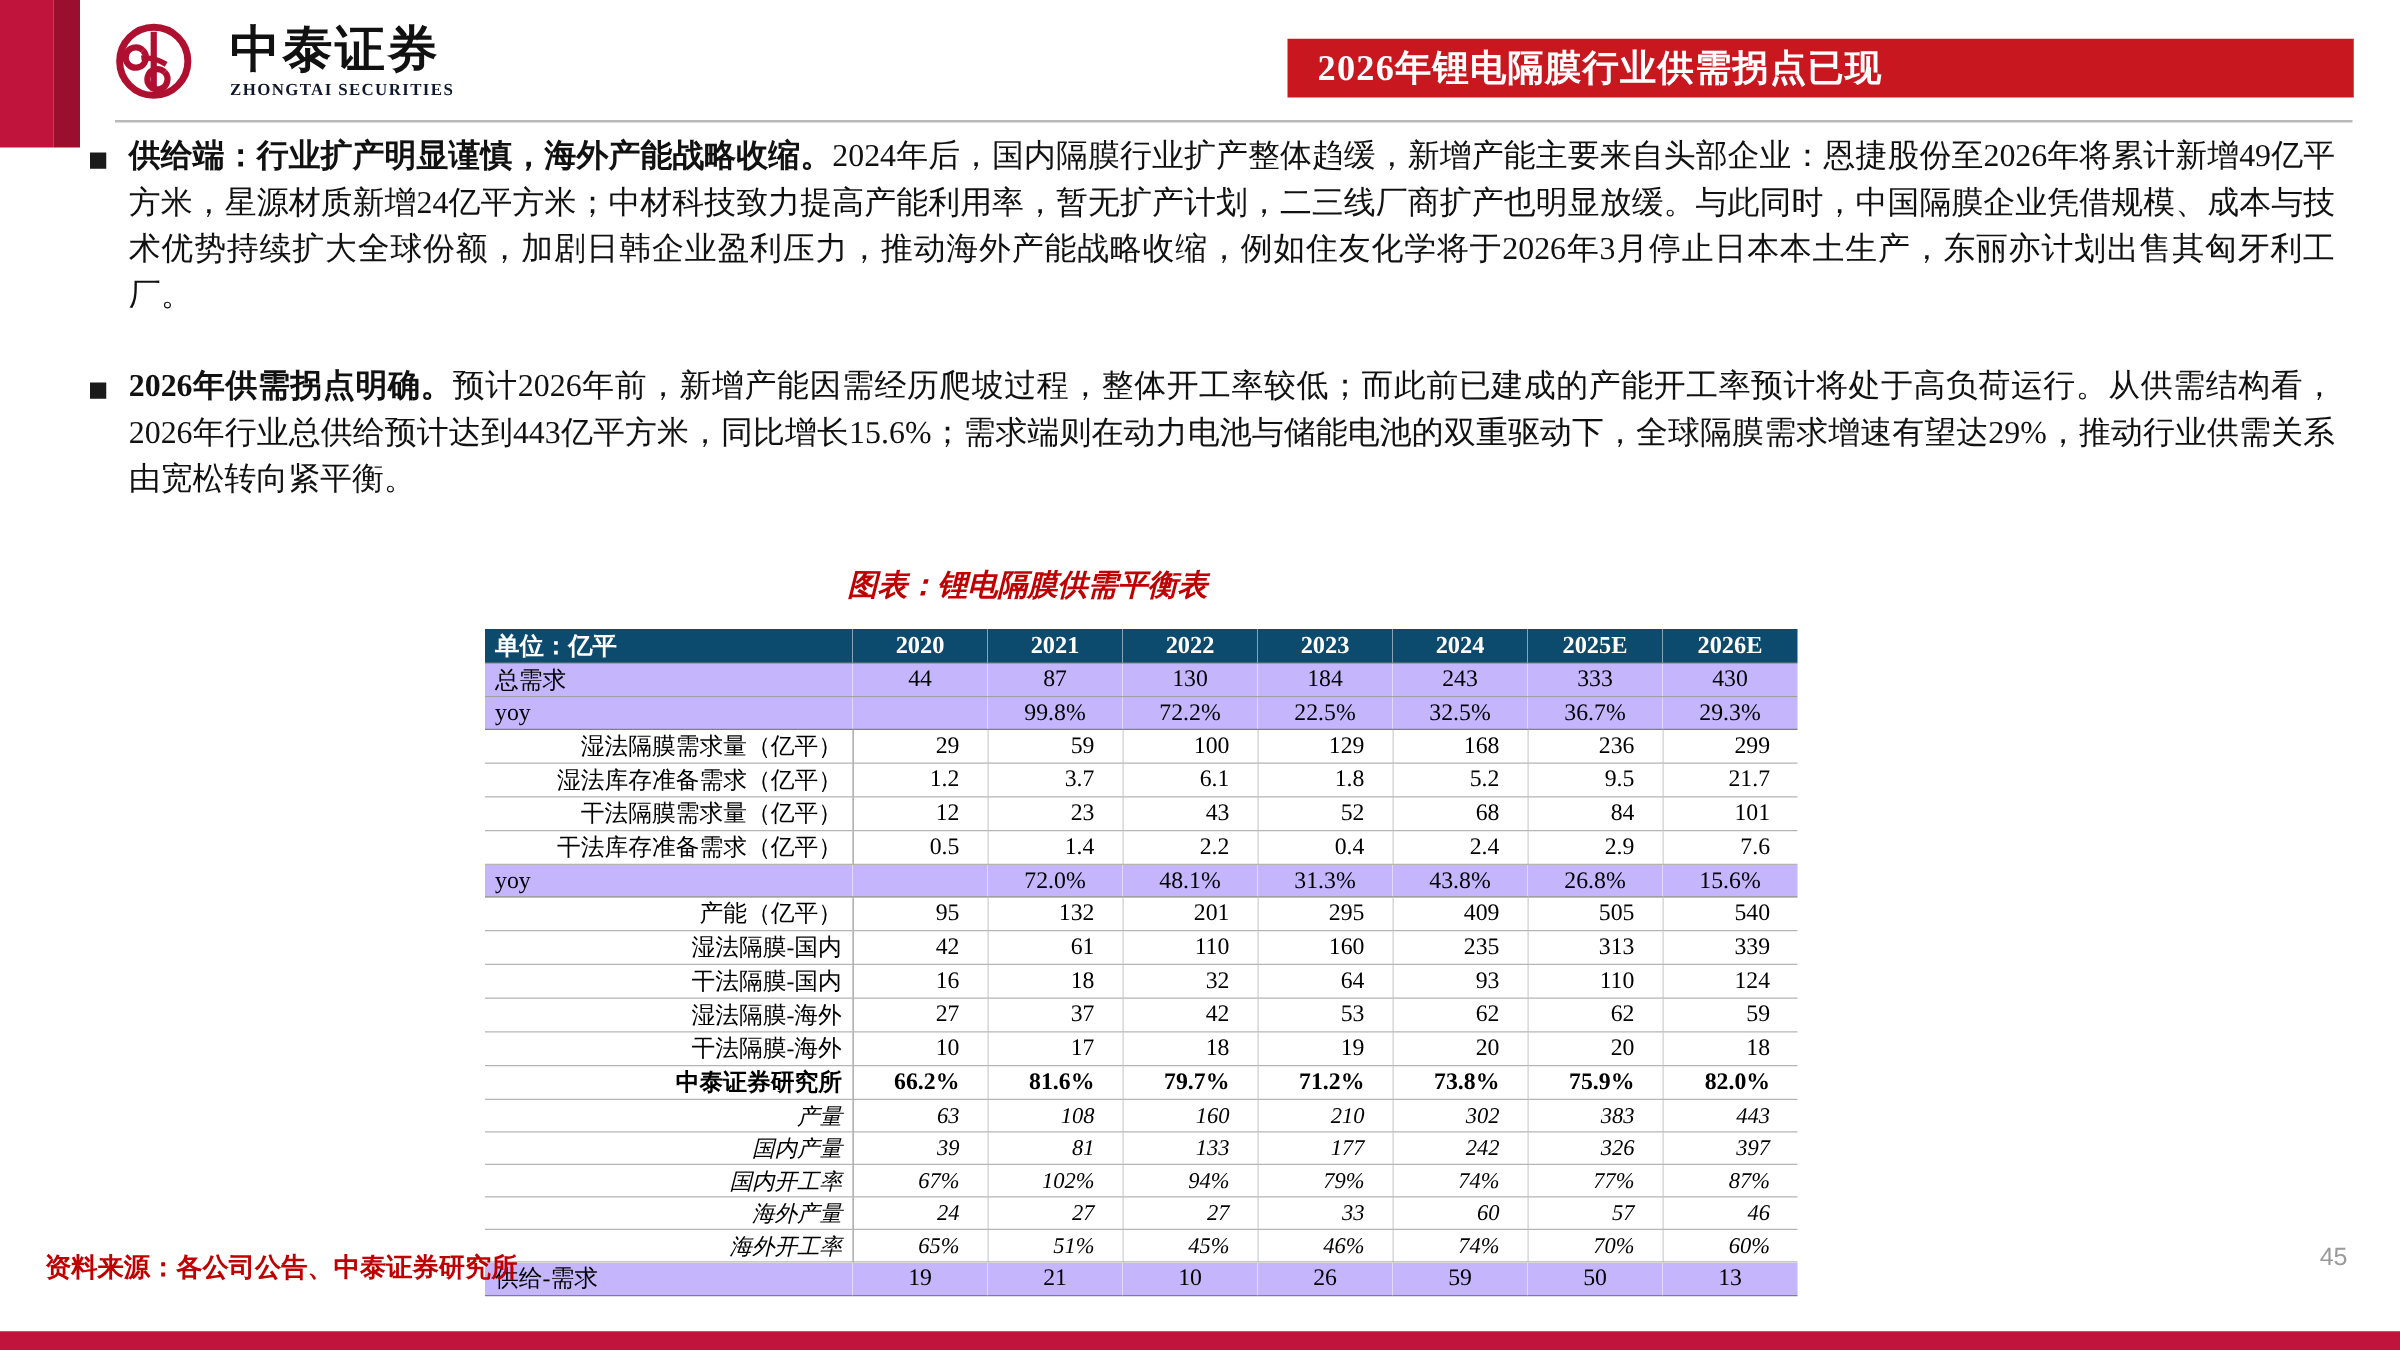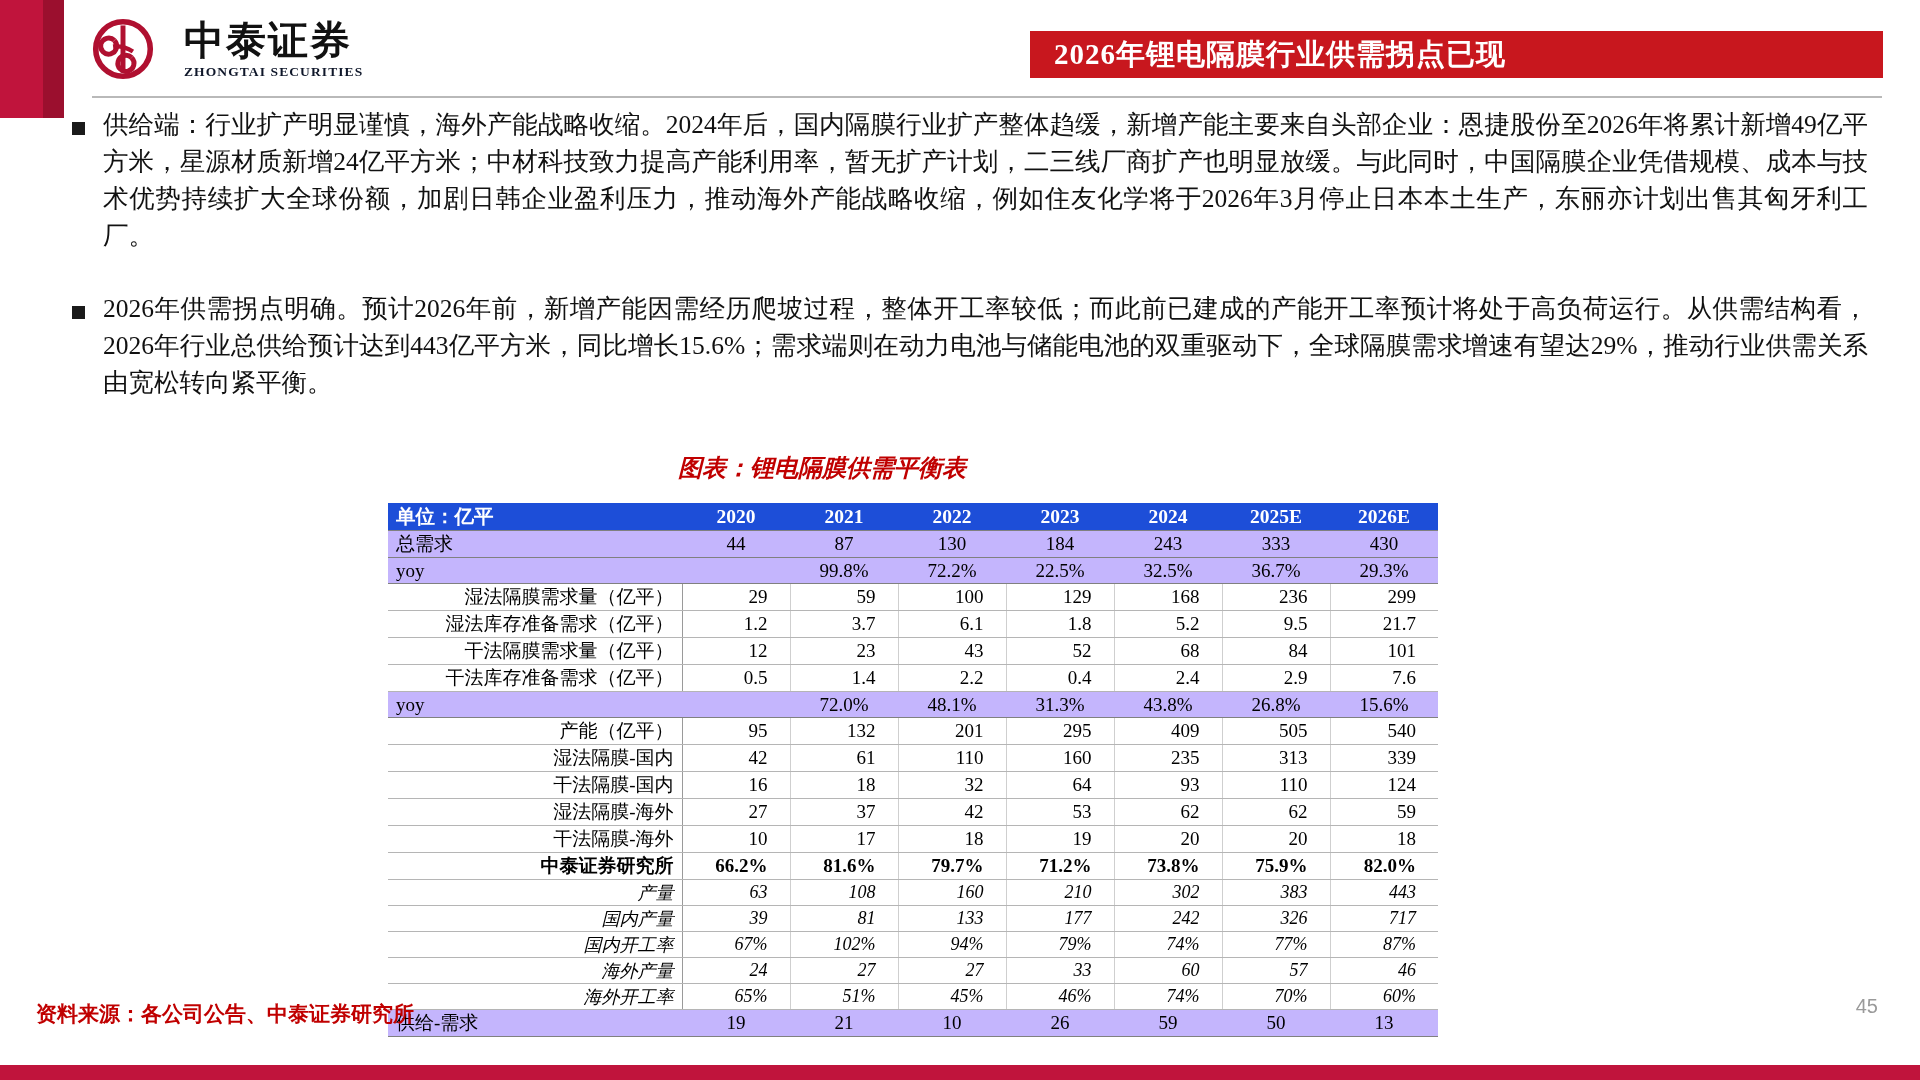--- a/index.html
+++ b/index.html
@@ -33,42 +33,42 @@
 
   
   .content{position:absolute;left:0;top:106px;width:1920px;}
   .bullet-block{display:flex;align-items:flex-start;margin:0 0 0 72px;padding-right:48px;}
   .bullet-sq{width:13px;height:13px;background:#1a1a1a;flex:0 0 13px;margin-top:16px;margin-right:18px;}
   .para{
     font-size:25.5px;line-height:37px;color:#111;
     text-align:justify;width:1765px;
     font-family:"Liberation Serif","DejaVu Serif",serif;
   }
-  .para b{font-weight:normal;}
+  .para b{font-weight:bold;}
   .gap{height:36px;}
 
   
   .chart-caption{
     position:absolute;left:0;top:452px;width:1600px;text-align:center;
     color:#c00000;font-weight:bold;font-style:italic;font-size:24px;
     font-family:"Liberation Serif","DejaVu Serif",serif;
     padding-left:22px;
   }
 
   
   .tbl-wrap{position:absolute;left:388px;top:503px;width:1050px;}
   table.bal{border-collapse:collapse;width:1050px;table-layout:fixed;
     font-family:"Liberation Serif","DejaVu Serif",serif;}
   table.bal col.lbl{width:294px;}
   table.bal col.yr{width:108px;}
   table.bal th,table.bal td{
     font-size:19px;height:25px;padding:0 8px;border:0;
     white-space:nowrap;overflow:hidden;
   }
-  tr.hdr th{background:#1d4ed8;color:#fff;font-weight:bold;text-align:center;font-size:19.5px;}
+  tr.hdr th{background:#0c4a6e;color:#fff;font-weight:bold;text-align:center;font-size:19.5px;}
   tr.hdr th.first{text-align:left;}
   
   tr.major td{background:#c4b5fd;}
   tr.major td.lbl{text-align:left;font-weight:normal;}
   
   tr.sub td{background:#ffffff;}
   tr.sub td.lbl{text-align:right;}
   td.val{text-align:center;}
   tr.sub td.val{text-align:right;padding-right:22px;}
   tr.italic td{font-style:italic;font-size:18px;}
@@ -298,21 +298,21 @@
           <td class="val last">443</td>
         </tr>
         <tr class="sub italic thin">
           <td class="lbl">国内产量</td>
           <td class="val">39</td>
           <td class="val">81</td>
           <td class="val">133</td>
           <td class="val">177</td>
           <td class="val">242</td>
           <td class="val">326</td>
-          <td class="val last">717</td>
+          <td class="val last">397</td>
         </tr>
         <tr class="sub italic thin">
           <td class="lbl">国内开工率</td>
           <td class="val">67%</td>
           <td class="val">102%</td>
           <td class="val">94%</td>
           <td class="val">79%</td>
           <td class="val">74%</td>
           <td class="val">77%</td>
           <td class="val last">87%</td>

